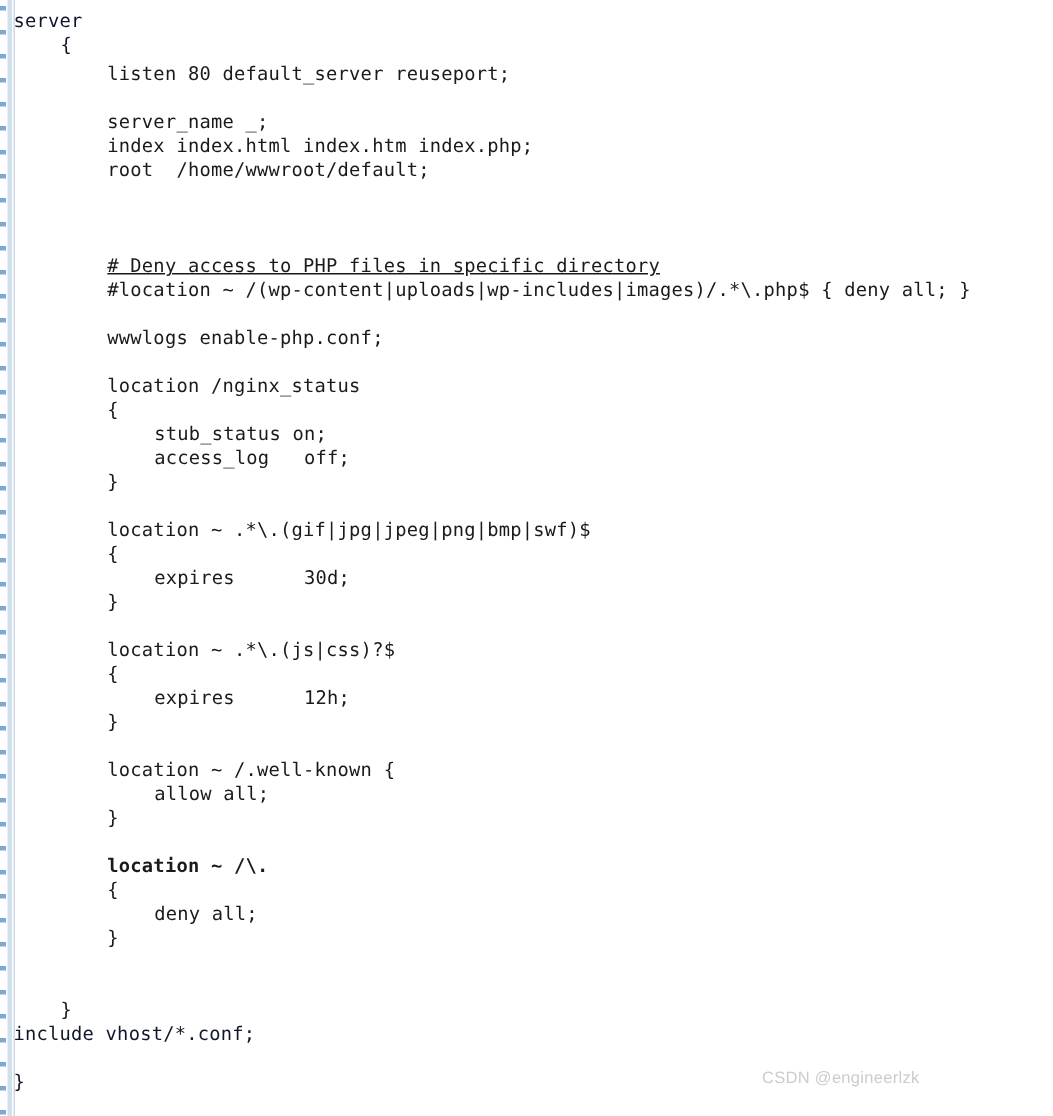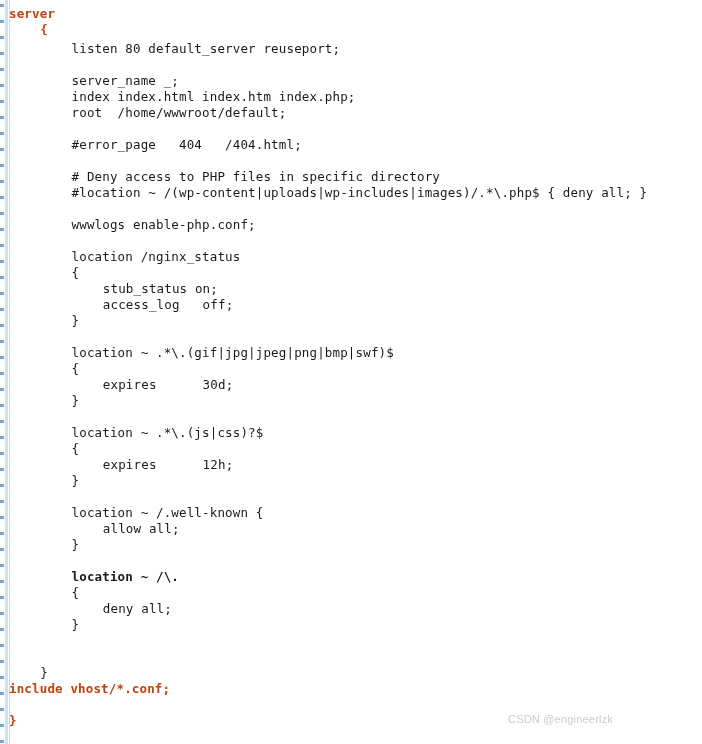--- a/index.html
+++ b/index.html
@@ -52,22 +52,22 @@
     position: absolute;
     left: 0;
     height: 16px;
     line-height: 16px;
     font-size: 12.5px;
     white-space: pre;
     color: #1a1a1a;
     letter-spacing: 0.15px;
   }
   .kw {
-    color: #c2410c;
-    font-weight: bold;
+    color: #0f172a;
+    font-weight: normal;
   }
   .op-red {
     color: #d01010;
     font-weight: bold;
   }
 
   
   #watermark {
     position: absolute;
     left: 508px;
@@ -135,22 +135,21 @@
       <div class="tick" style="top: 740px;"></div>
     </div>
 
   <div id="code">
       <div class="line kw" style="top: 6px; left: 0px;">server</div>
       <div class="line kw" style="top: 22px; left: 31.28px;">{</div>
       <div class="line" style="top: 41px; left: 62.56px;">listen 80 default_server reuseport;</div>
       <div class="line" style="top: 73px; left: 62.56px;">server_name _;</div>
       <div class="line" style="top: 89px; left: 62.56px;">index index.html index.htm index.php;</div>
       <div class="line" style="top: 105px; left: 62.56px;">root  /home/wwwroot/default;</div>
-      <div class="line" style="top: 137px; left: 62.56px;">#error_page   404   /404.html;</div>
-      <div class="line" style="top: 169px; left: 62.56px;"># Deny access to PHP files in specific directory</div>
+      <div class="line" style="top: 169px; left: 62.56px; text-decoration: underline;"># Deny access to PHP files in specific directory</div>
       <div class="line" style="top: 185px; left: 62.56px;">#location ~ /(wp-content|uploads|wp-includes|images)/.*\.php$ { deny all; }</div>
       <div class="line" style="top: 217px; left: 62.56px;">wwwlogs enable-php.conf;</div>
       <div class="line" style="top: 249px; left: 62.56px;">location /nginx_status</div>
       <div class="line" style="top: 265px; left: 62.56px;">{</div>
       <div class="line" style="top: 281px; left: 93.84px;">stub_status on;</div>
       <div class="line" style="top: 297px; left: 93.84px;">access_log   off;</div>
       <div class="line" style="top: 313px; left: 62.56px;">}</div>
       <div class="line" style="top: 345px; left: 62.56px;">location ~ .*\.(gif|jpg|jpeg|png|bmp|swf)$</div>
       <div class="line" style="top: 361px; left: 62.56px;">{</div>
       <div class="line" style="top: 377px; left: 93.84px;">expires      30d;</div>

